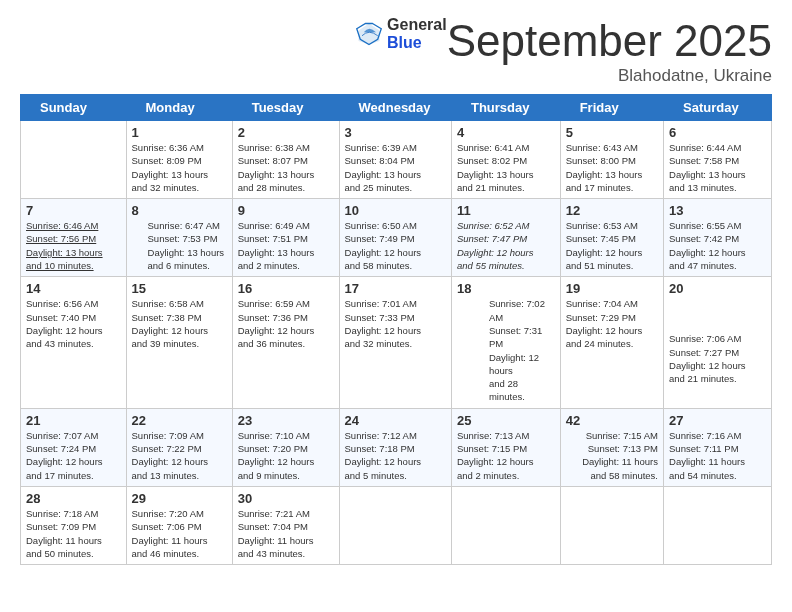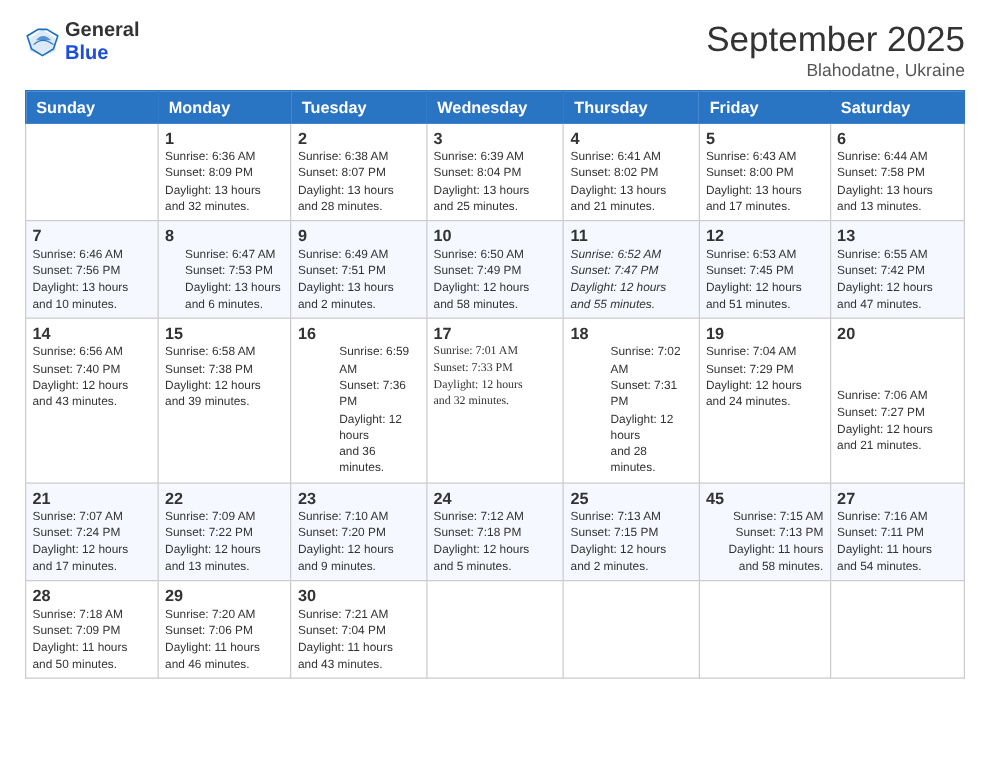--- a/index.html
+++ b/index.html
@@ -11,21 +11,21 @@
       overflow: hidden;
     }
     .page {
       width: 792px;
       height: 612px;
       padding: 16px 20px 10px 20px;
       background: #fff;
     }
     .header {
       display: flex;
-      justify-content: space-between;
+      justify-content: flex-end;
       align-items: flex-start;
       margin-bottom: 8px;
     }
     .logo {
       display: flex;
       align-items: center;
       gap: 4px;
     }
     .logo-text {
       display: flex;
@@ -43,37 +43,37 @@
       color: #1d4ed8;
     }
     .logo-icon {
       width: 28px;
       height: 28px;
     }
     .title-section {
       text-align: right;
     }
     .month-title {
-      font-size: 28px;
+      font-size: 44px;
       font-weight: normal;
       color: #333;
     }
     .location {
-      font-size: 14px;
+      font-size: 17px;
       color: #555;
     }
     .calendar {
       width: 100%;
       border-collapse: collapse;
     }
     .calendar th {
       background-color: #2a74c4;
       color: white;
       text-align: left;
-      padding: 5px 8px;
+      padding: 5px 19px;
       font-size: 13px;
       font-weight: bold;
       border: 1px solid #2a74c4;
     }
     .calendar td {
       border: 1px solid #ccc;
       vertical-align: top;
       padding: 4px 5px;
       width: 113px;
       min-height: 70px;
@@ -175,21 +175,21 @@
             <span class="day-number">6</span>
             <div class="day-info" style="white-space: pre-line;">Sunrise: 6:44 AM
 Sunset: 7:58 PM
 Daylight: 13 hours
 and 13 minutes.</div>
           </td>
         </tr>
         <tr>
           <td>
             <span class="day-number">7</span>
-            <div class="day-info" style="white-space: pre-line;">Sunrise: 6:46 AM
+            <div class="day-info" style="white-space: pre-line; text-decoration: underline;">Sunrise: 6:46 AM
 Sunset: 7:56 PM
 Daylight: 13 hours
 and 10 minutes.</div>
           </td>
           <td>
             <span class="day-number">8</span>
             <div class="day-info" style="white-space: pre-line; margin-left: 16px;">Sunrise: 6:47 AM
 Sunset: 7:53 PM
 Daylight: 13 hours
 and 6 minutes.</div>
@@ -240,28 +240,28 @@
           </td>
           <td>
             <span class="day-number">15</span>
             <div class="day-info" style="white-space: pre-line;">Sunrise: 6:58 AM
 Sunset: 7:38 PM
 Daylight: 12 hours
 and 39 minutes.</div>
           </td>
           <td>
             <span class="day-number">16</span>
-            <div class="day-info" style="white-space: pre-line; margin-left: 33px;">Sunrise: 6:59 AM
+            <div class="day-info" style="white-space: pre-line;">Sunrise: 6:59 AM
 Sunset: 7:36 PM
 Daylight: 12 hours
 and 36 minutes.</div>
           </td>
           <td>
             <span class="day-number">17</span>
-            <div class="day-info" style="white-space: pre-line; font-family: Liberation Serif, serif;">Sunrise: 7:01 AM
+            <div class="day-info" style="white-space: pre-line;">Sunrise: 7:01 AM
 Sunset: 7:33 PM
 Daylight: 12 hours
 and 32 minutes.</div>
           </td>
           <td>
             <span class="day-number">18</span>
             <div class="day-info" style="white-space: pre-line; margin-left: 32px;">Sunrise: 7:02 AM
 Sunset: 7:31 PM
 Daylight: 12 hours
 and 28 minutes.</div>
@@ -311,21 +311,21 @@
 and 5 minutes.</div>
           </td>
           <td>
             <span class="day-number">25</span>
             <div class="day-info" style="white-space: pre-line;">Sunrise: 7:13 AM
 Sunset: 7:15 PM
 Daylight: 12 hours
 and 2 minutes.</div>
           </td>
           <td>
-            <span class="day-number">45</span>
+            <span class="day-number">42</span>
             <div class="day-info" style="white-space: pre-line; text-align: right;">Sunrise: 7:15 AM
 Sunset: 7:13 PM
 Daylight: 11 hours
 and 58 minutes.</div>
           </td>
           <td>
             <span class="day-number">27</span>
             <div class="day-info" style="white-space: pre-line;">Sunrise: 7:16 AM
 Sunset: 7:11 PM
 Daylight: 11 hours

